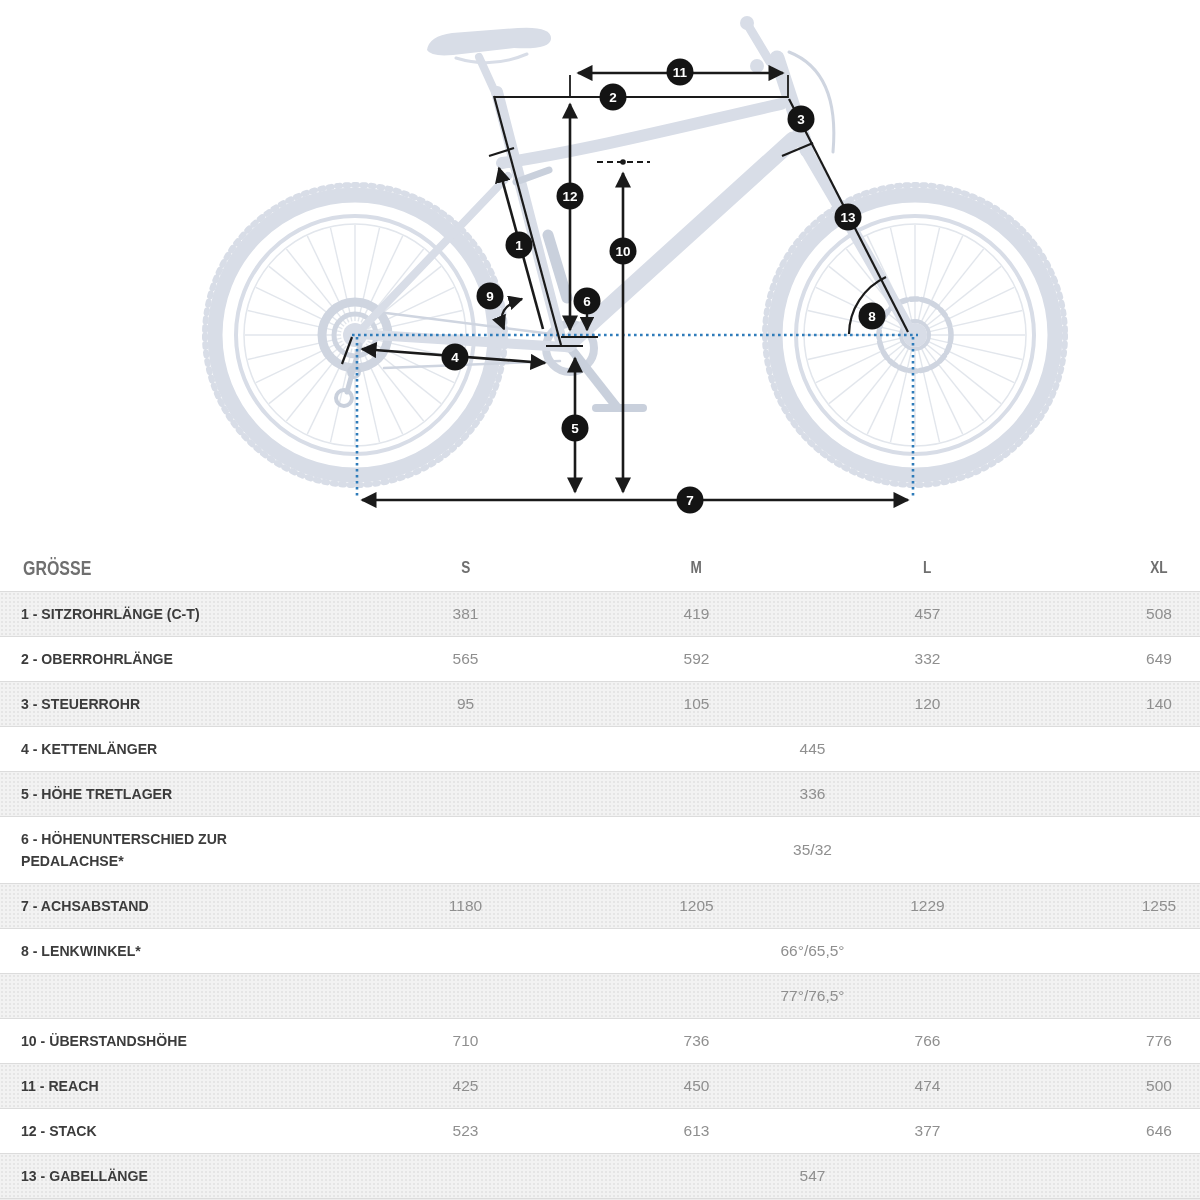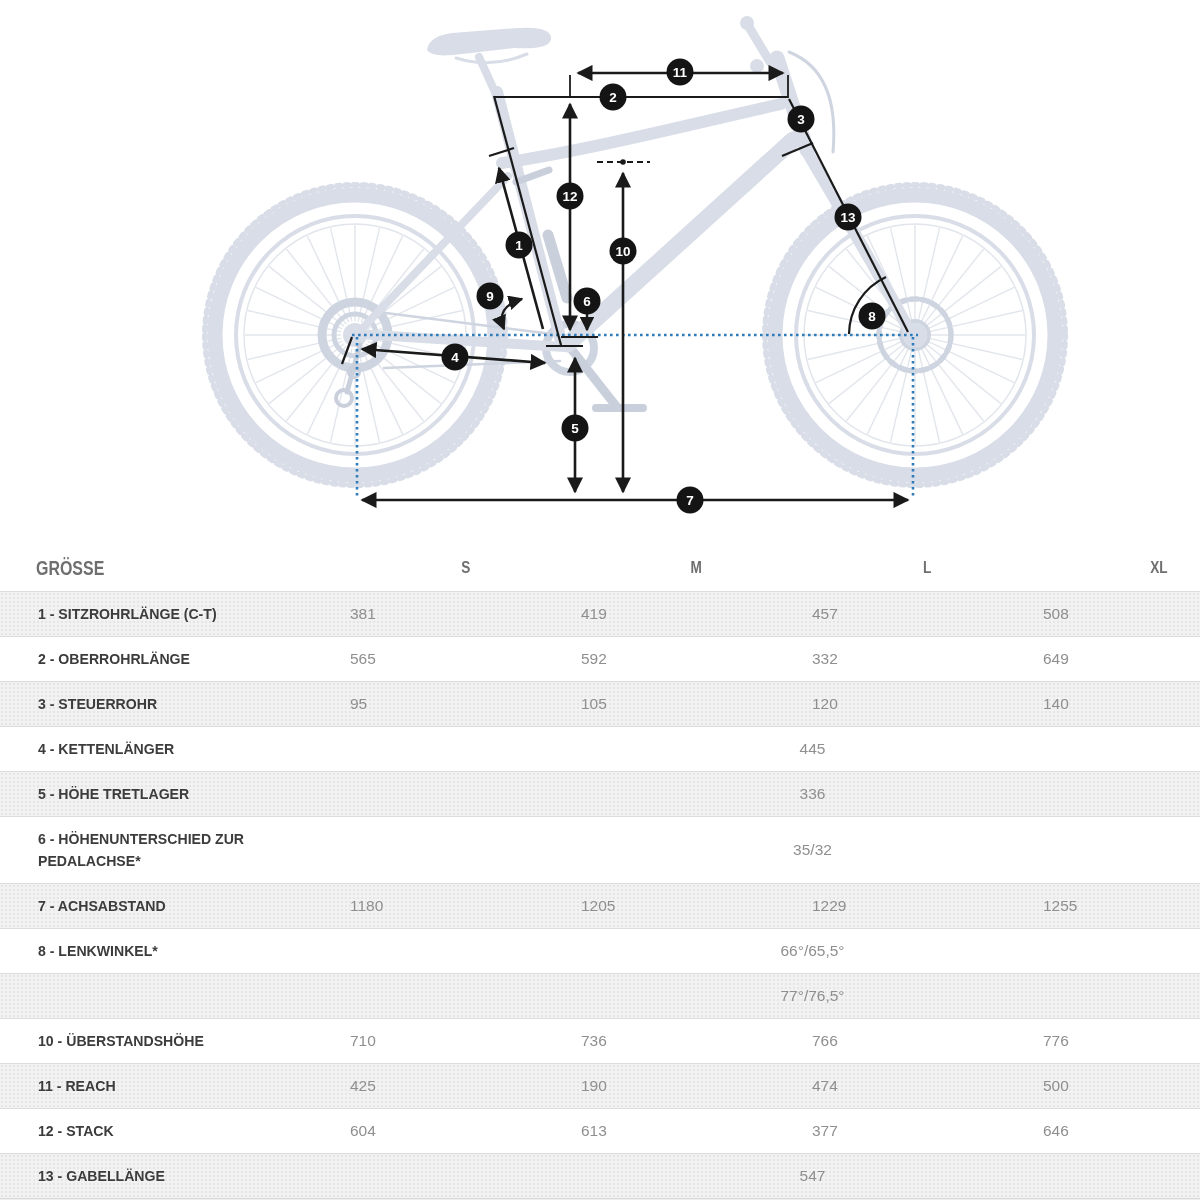--- a/index.html
+++ b/index.html
@@ -20,25 +20,25 @@
   .badge text{fill:#fff;font:bold 13.5px "Liberation Sans",sans-serif;text-anchor:middle;dominant-baseline:central;}
 
   
   .geo-table{width:1200px;overflow:hidden;}
   .t-inner{width:1275px;}
   .trow{display:grid;grid-template-columns:350px 231px 231px 231px 232px;align-items:center;min-height:44px;border-top:1px solid #dcdcdc;}
   .trow.head{min-height:46px;border-top:none;}
   .trow.tall{min-height:66px;}
   .trow.shade{background-color:#f2f2f2;background-image:radial-gradient(#e5e5e5 0.8px,transparent 0.9px);background-size:4px 4px;}
   .cell{font-size:15px;}
-  .cell.label{padding-left:38px;padding-right:58px;font-weight:bold;color:#3c3c3c;line-height:1.45;}
+  .cell.label{padding-left:21px;padding-right:58px;font-weight:bold;color:#3c3c3c;line-height:1.45;}
   .cell.label .cond{display:inline-block;transform:scaleX(.94);transform-origin:left center;white-space:normal;}
-  .cell.val{text-align:left;color:#8f8f8f;font-size:15.5px;}
+  .cell.val{text-align:center;color:#8f8f8f;font-size:15.5px;}
   .cell.merged{grid-column:2 / 6;text-align:center;color:#8f8f8f;font-size:15.5px;}
-  .h-size{padding-left:36px;font-weight:bold;font-size:21px;color:#6f6f6f;}
+  .h-size{padding-left:23px;font-weight:bold;font-size:21px;color:#6f6f6f;}
   .h-size .cond{display:inline-block;transform:scaleX(.76);transform-origin:left center;}
   .h-col{text-align:center;font-weight:bold;font-size:17px;color:#6f6f6f;}
   .h-col .cond{display:inline-block;transform:scaleX(.8);}
   .bottom-strip{height:14px;border-top:1px solid #dcdcdc;background:#ededed;}
 </style>
 </head>
 <body>
 
 <div class="page">
 
@@ -336,28 +336,28 @@
         <div class="cell label"><span class="cond">10 - ÜBERSTANDSHÖHE</span></div>
         <div class="cell val">710</div>
         <div class="cell val">736</div>
         <div class="cell val">766</div>
         <div class="cell val">776</div>
       </div>
 
       <div class="trow shade">
         <div class="cell label"><span class="cond">11 - REACH</span></div>
         <div class="cell val">425</div>
-        <div class="cell val">190</div>
+        <div class="cell val">450</div>
         <div class="cell val">474</div>
         <div class="cell val">500</div>
       </div>
 
       <div class="trow">
         <div class="cell label"><span class="cond">12 - STACK</span></div>
-        <div class="cell val">604</div>
+        <div class="cell val">523</div>
         <div class="cell val">613</div>
         <div class="cell val">377</div>
         <div class="cell val">646</div>
       </div>
 
       <div class="trow shade">
         <div class="cell label"><span class="cond">13 - GABELLÄNGE</span></div>
         <div class="cell merged">547</div>
       </div>
     </div>

